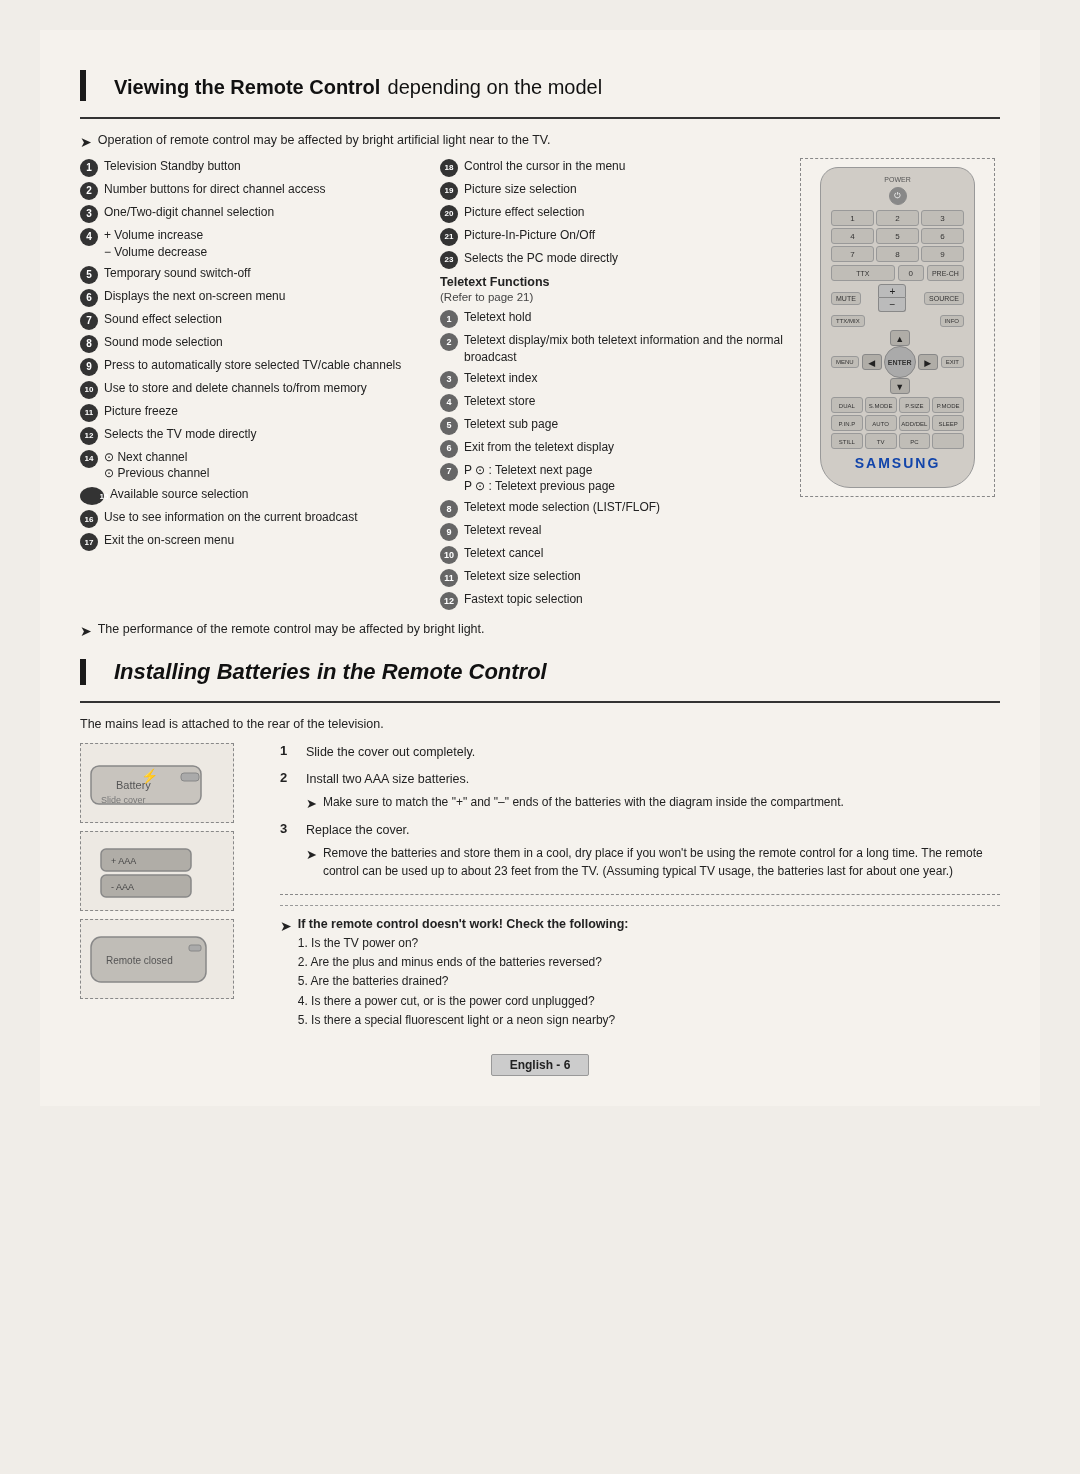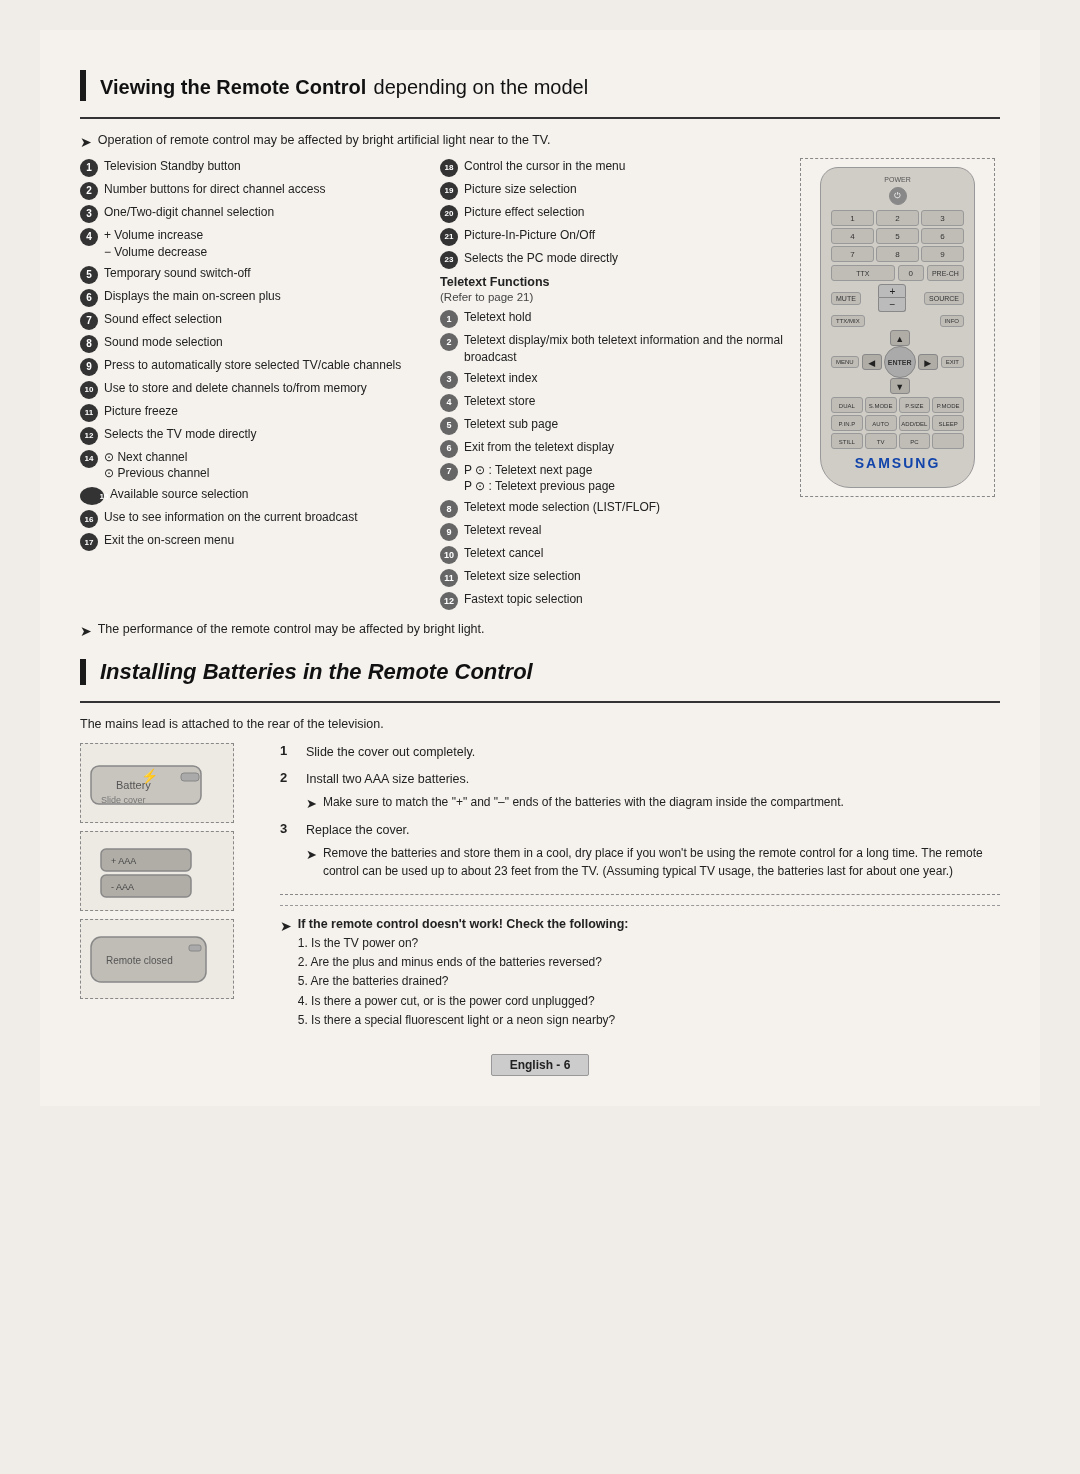--- a/index.html
+++ b/index.html
@@ -12,21 +12,21 @@
       min-height: 1474px;
       padding: 30px 40px;
     }
     .page {
       background: #f5f2ed;
       padding: 30px 40px;
     }
     
     .section-header {
       border-left: 6px solid #1a1a1a;
-      padding-left: 14px;
+      padding-left: 28px;
       margin-bottom: 16px;
       margin-top: 10px;
     }
     .section-header h1 {
       font-size: 26px;
       font-weight: bold;
       color: #111;
     }
     .section-header h1 span {
       font-weight: normal;
@@ -347,21 +347,21 @@
             <div class="item-num filled" style="font-size: 10px;">4</div>
             <div class="item-text" style="white-space: pre-line;">+ Volume increase
 − Volume decrease</div>
           </div>
           <div class="list-item">
             <div class="item-num filled" style="font-size: 10px;">5</div>
             <div class="item-text" style="white-space: pre-line;">Temporary sound switch-off</div>
           </div>
           <div class="list-item">
             <div class="item-num filled" style="font-size: 10px;">6</div>
-            <div class="item-text" style="white-space: pre-line;">Displays the main on-screen plus</div>
+            <div class="item-text" style="white-space: pre-line;">Displays the next on-screen menu</div>
           </div>
           <div class="list-item">
             <div class="item-num filled" style="font-size: 10px;">7</div>
             <div class="item-text" style="white-space: pre-line;">Sound effect selection</div>
           </div>
           <div class="list-item">
             <div class="item-num filled" style="font-size: 10px;">8</div>
             <div class="item-text" style="white-space: pre-line;">Sound mode selection</div>
           </div>
           <div class="list-item">

